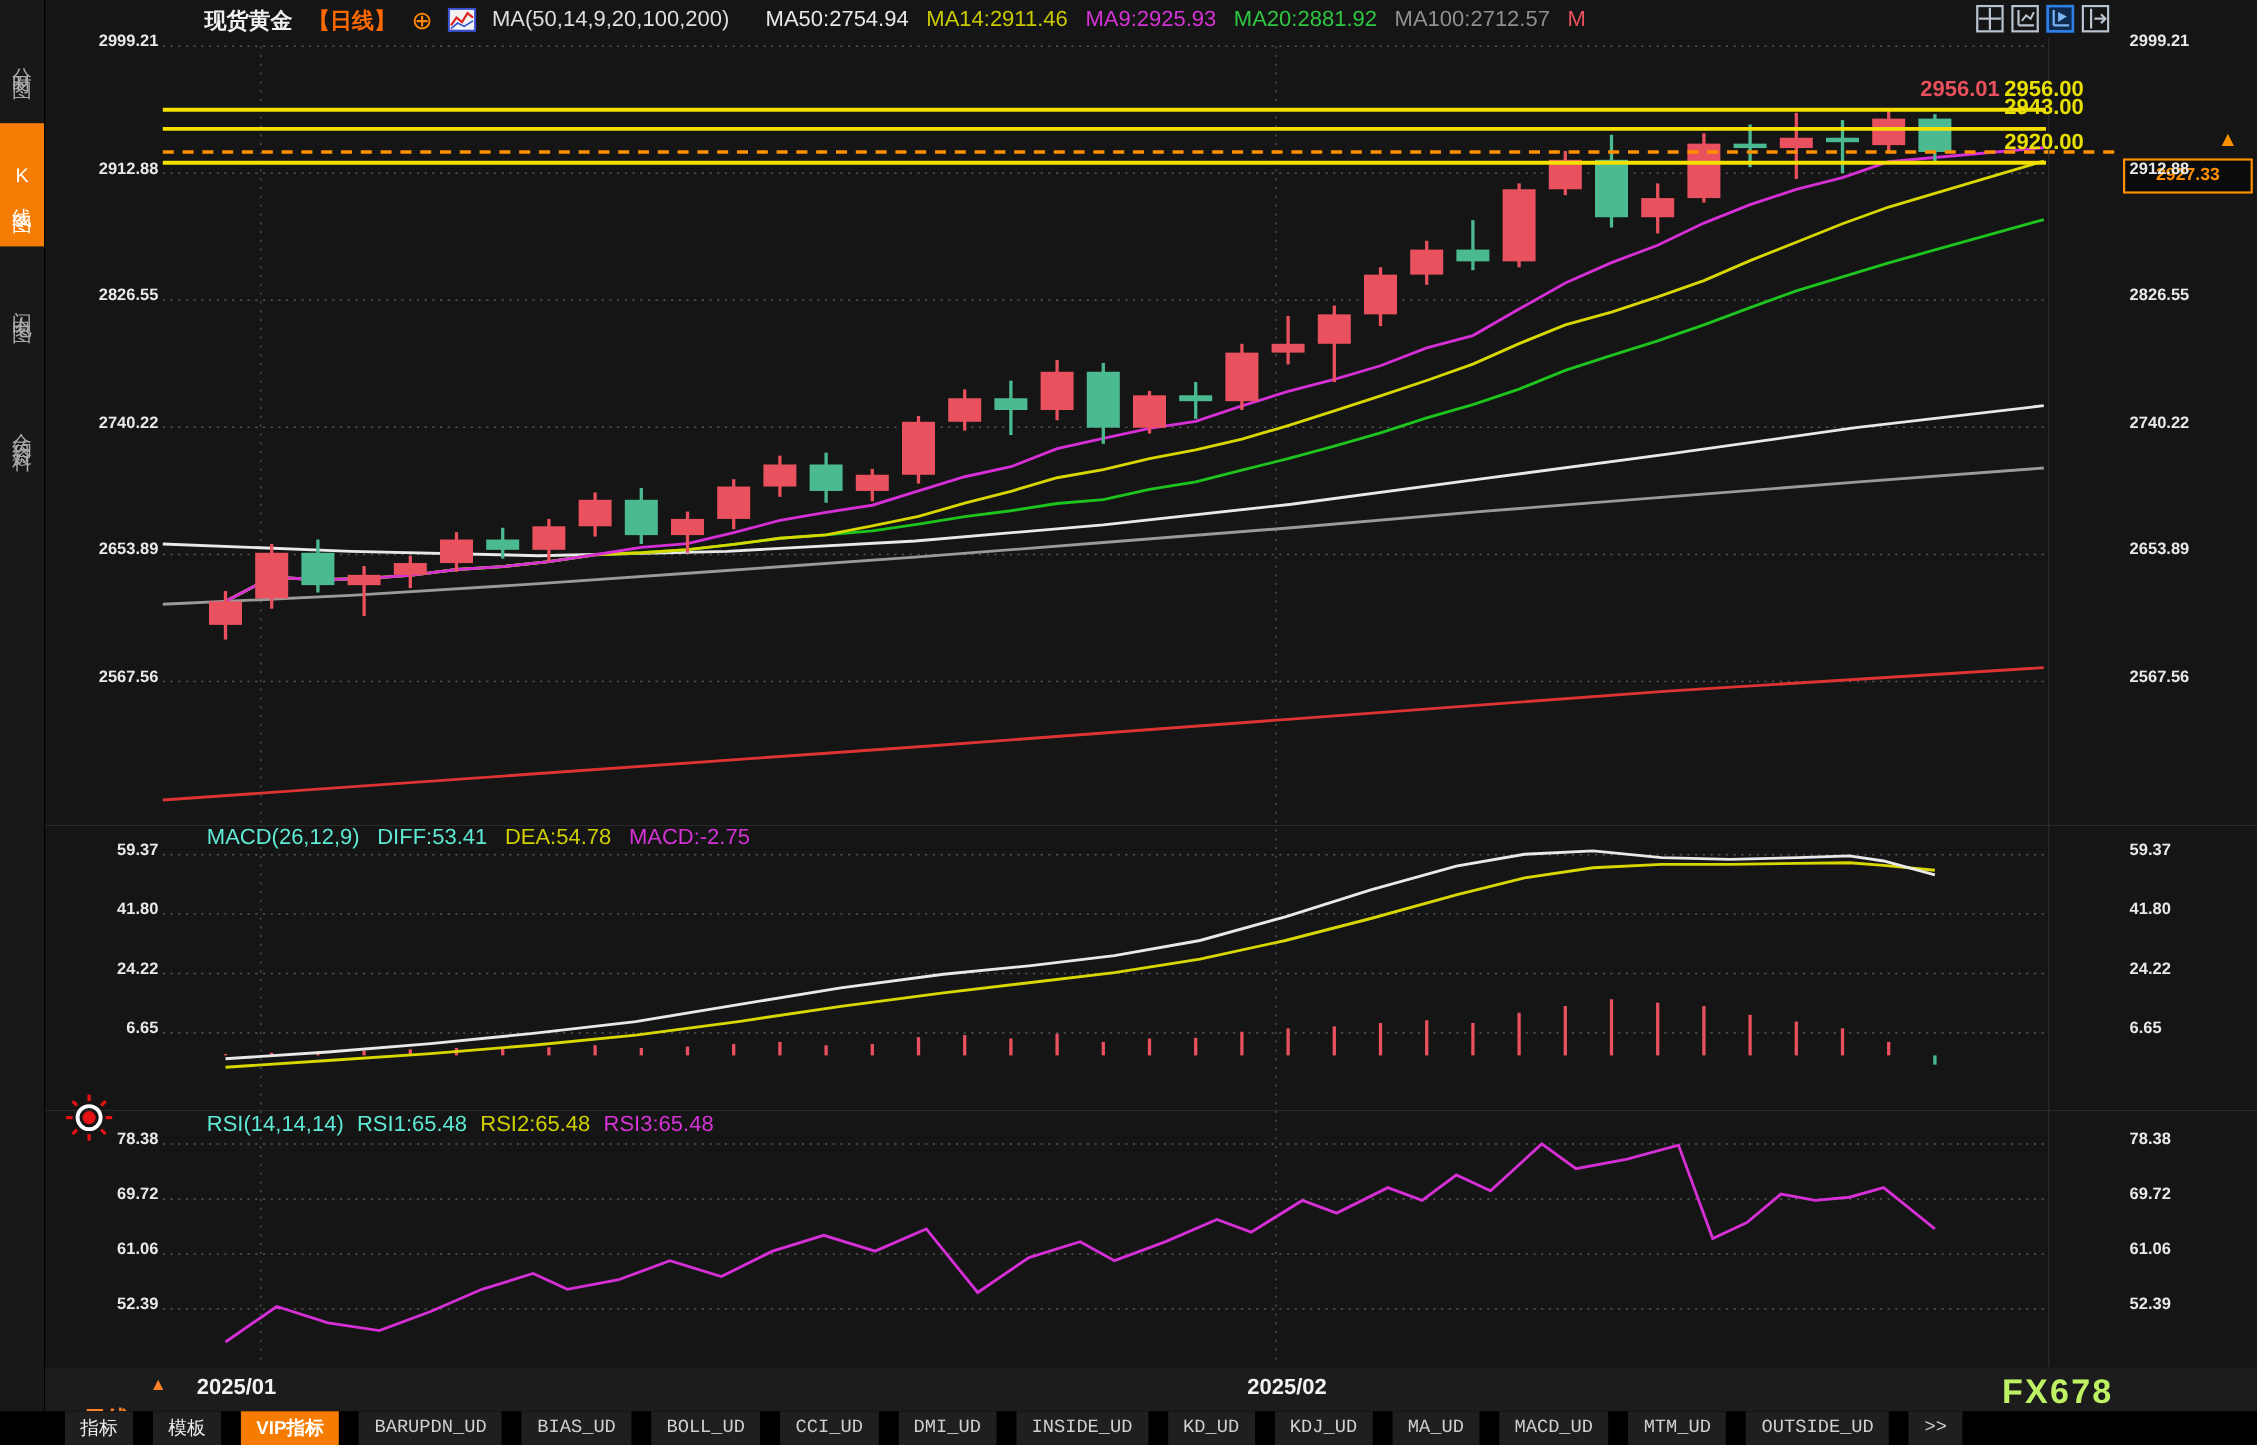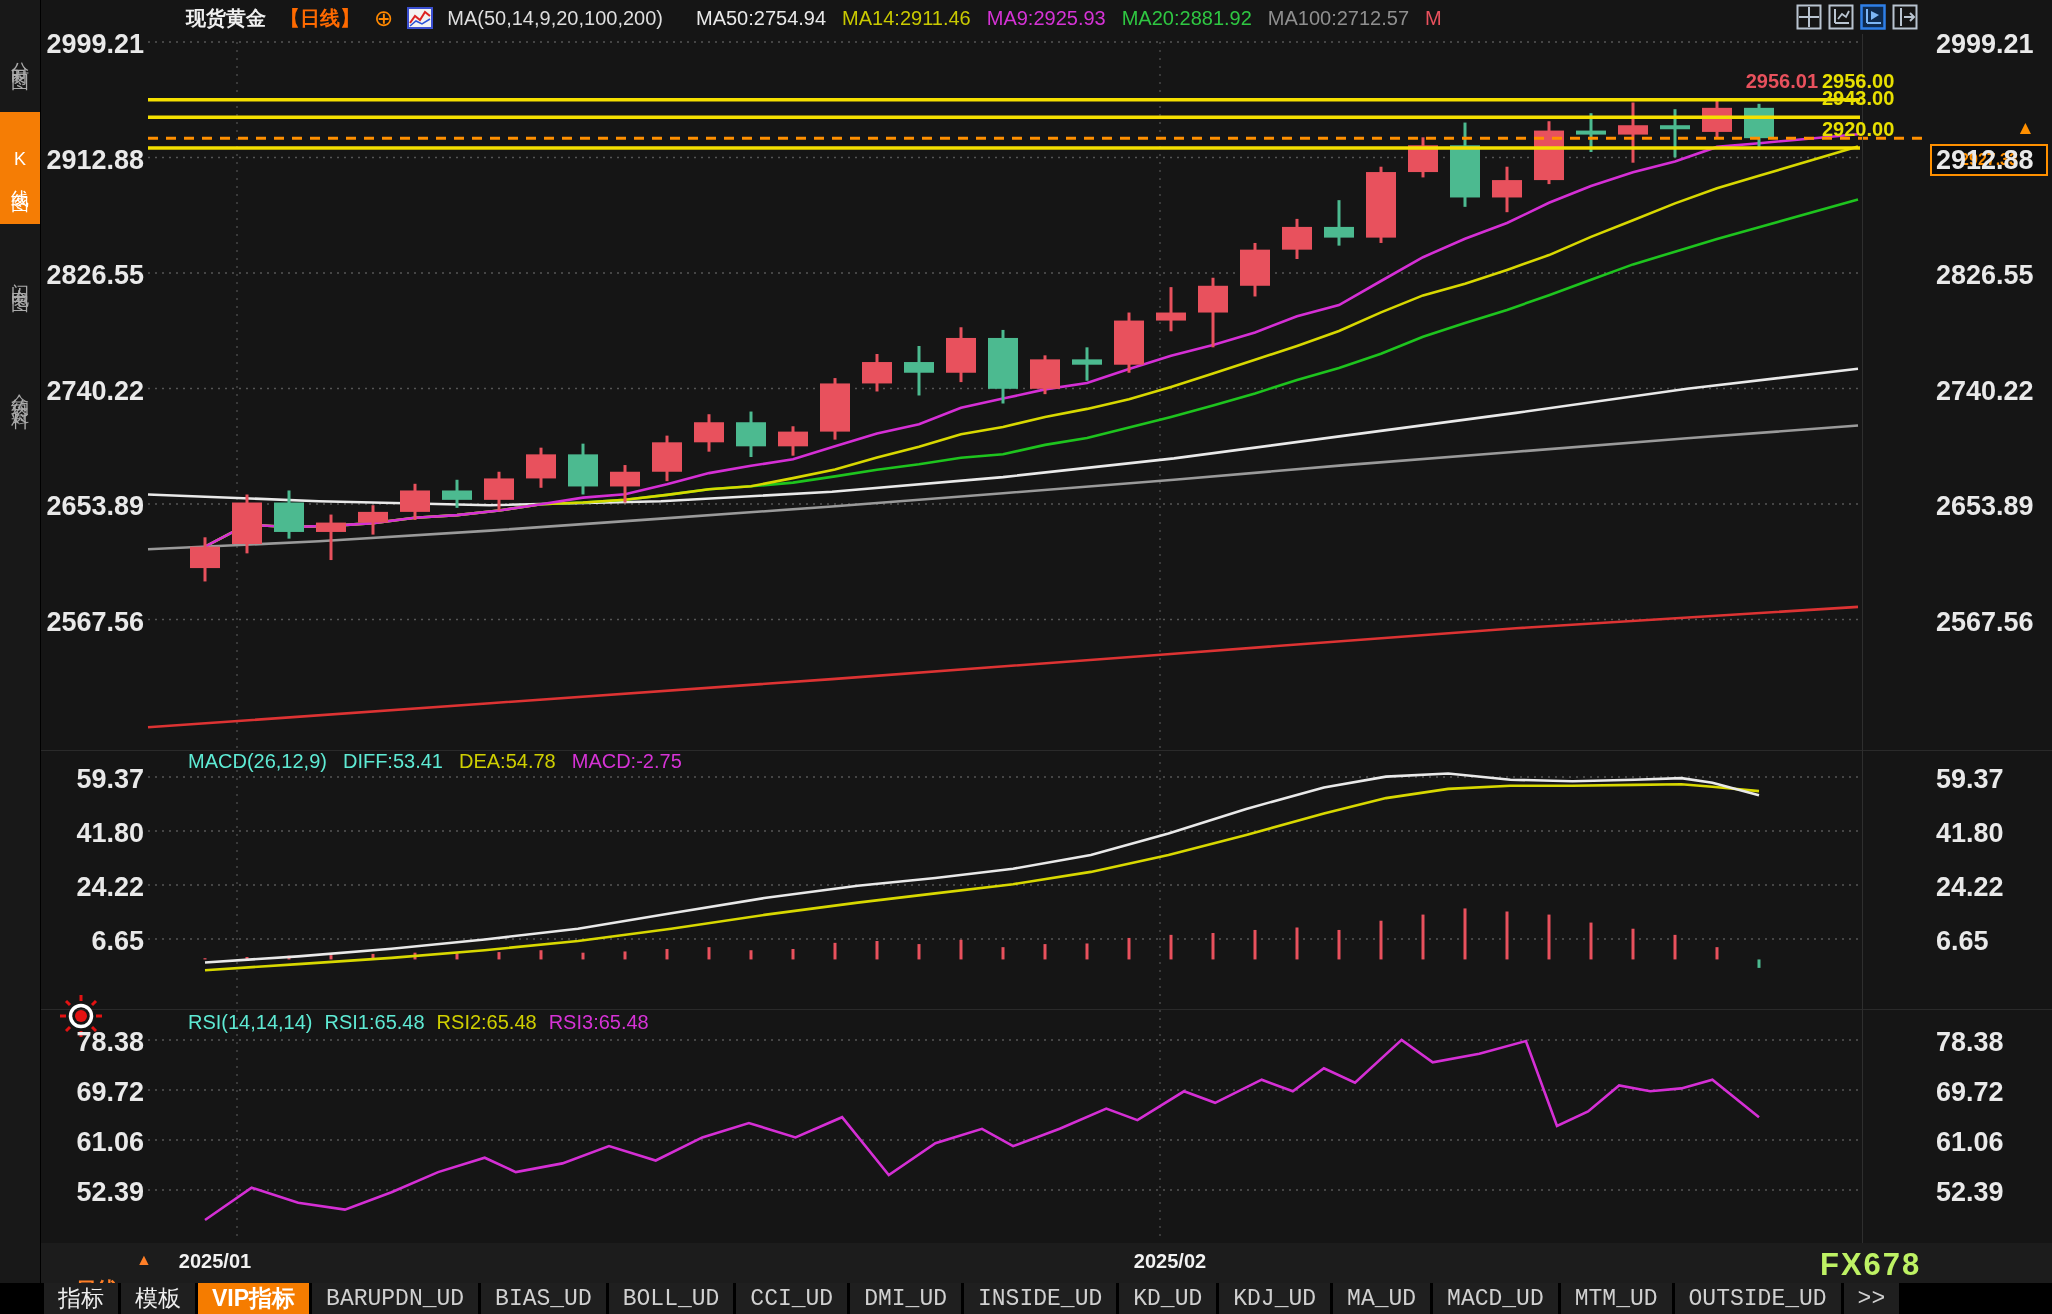--- a/index.html
+++ b/index.html
@@ -18,21 +18,21 @@
     color:#ababab;font-size:18px;letter-spacing:6px;cursor:pointer;
   }
   .side-item.active{background:#f57d05;color:#ffffff;}
   #header{left:186px;top:3px;height:30px;display:flex;align-items:center;gap:14px;font-size:20px;white-space:nowrap;}
   #header .sym{color:#f0f0f0;font-weight:600;}
   #header .per{color:#ff6a00;font-weight:600;}
   #header .magroup{color:#dedede;}
   .ma-item{font-weight:500;}
   #toolbar{left:1796px;top:4px;display:flex;gap:6px;align-items:center;}
   .tbtn{width:26px;height:26px;display:block;cursor:pointer;}
-  .tick{position:absolute;color:#e9e9e9;font-size:27px;font-weight:600;white-space:nowrap;}
+  .tick{position:absolute;color:#e9e9e9;font-size:15px;font-weight:600;white-space:nowrap;}
   .tick.left{width:100px;text-align:right;left:44px;}
   .tick.right{left:1936px;text-align:left;}
   .lvl-label{position:absolute;left:1822px;font-size:20px;font-weight:700;color:#e8e000;white-space:nowrap;}
   #high-label{position:absolute;left:1700px;width:118px;text-align:right;font-size:20px;font-weight:700;color:#e8515d;}
   #price-box{
     position:absolute;left:1930px;top:144px;width:114px;height:28px;
     border:2px solid #ff9000;background:#0b0b0b;color:#ff9000;
     font-size:16px;font-weight:700;text-align:center;line-height:28px;
   }
   #price-arrow{position:absolute;left:2016px;top:117px;color:#ff9000;font-size:19px;}
@@ -44,21 +44,21 @@
   #period-label{position:absolute;left:76px;top:1249px;color:#ff7f27;font-size:21px;font-weight:700;margin-top:27px;}
   #period-arrow{position:absolute;left:136px;top:1251px;color:#ff7f27;font-size:16px;}
   .date-label{position:absolute;top:1250px;transform:translateX(-50%);color:#f2f2f2;font-size:20px;font-weight:700;}
   #watermark{position:absolute;left:1820px;top:1247px;color:#bef264;font-size:31px;font-weight:600;letter-spacing:2px;}
   #tabbar{
     position:absolute;left:0;top:1283px;width:2052px;height:31px;background:#000;
     display:flex;gap:3px;padding-left:44px;box-sizing:border-box;align-items:stretch;
   }
   .tab{
     background:#1f1f1f;color:#d0d0d0;font-family:"Liberation Mono","DejaVu Sans Mono",monospace;
-    font-size:23px;display:flex;align-items:center;padding:0 14px;cursor:pointer;white-space:nowrap;
+    font-size:17px;display:flex;align-items:center;padding:0 14px;cursor:pointer;white-space:nowrap;margin-left:15px;
   }
   .tab.cn{font-family:"Liberation Sans","DejaVu Sans",sans-serif;color:#efefef;}
   .tab.active{background:#f57c00;color:#fff;font-weight:700;}
   .sep{position:absolute;background:#2a2a2a;}
   #plus-icon{color:#ff8800;font-size:23px;line-height:23px;}
 </style>
 </head>
 <body>
 
 <div class="abs" id="plot-area" style="left:40px;top:0;width:2012px;height:1243px;">

